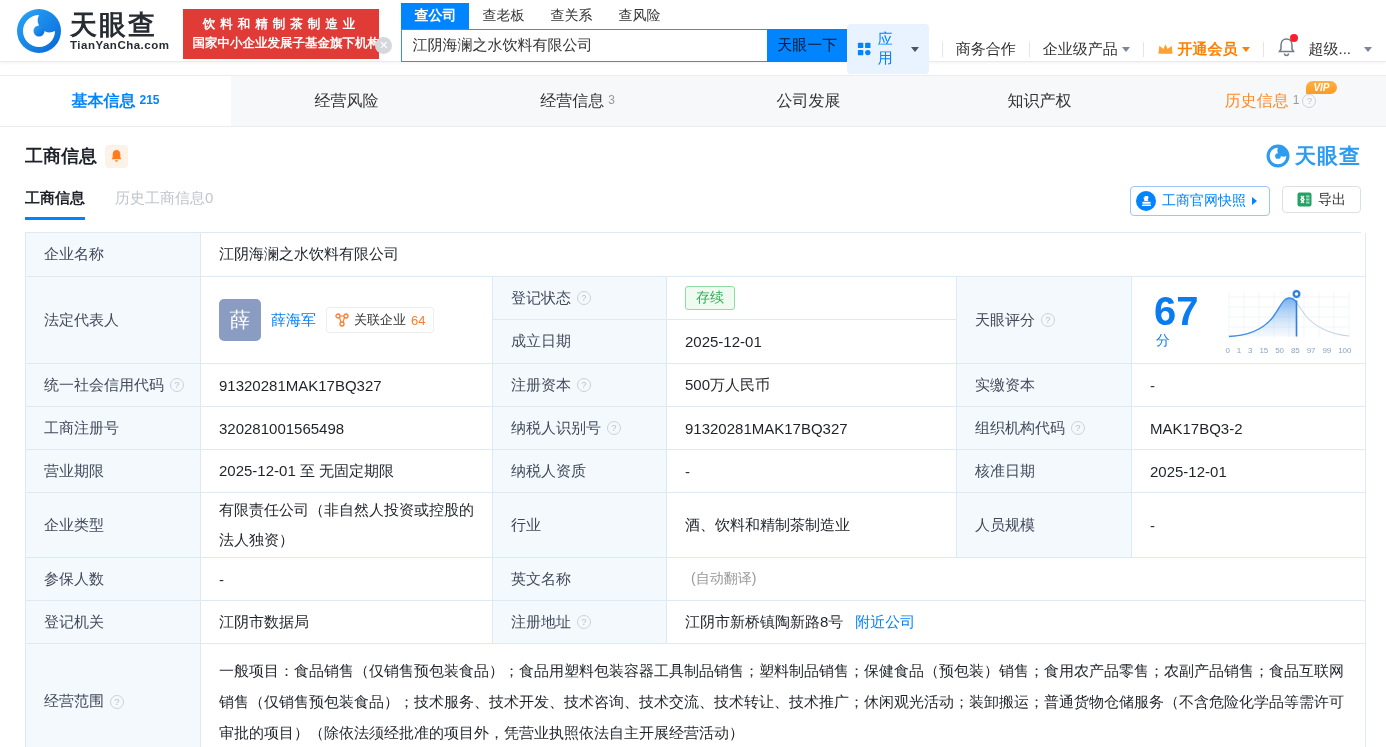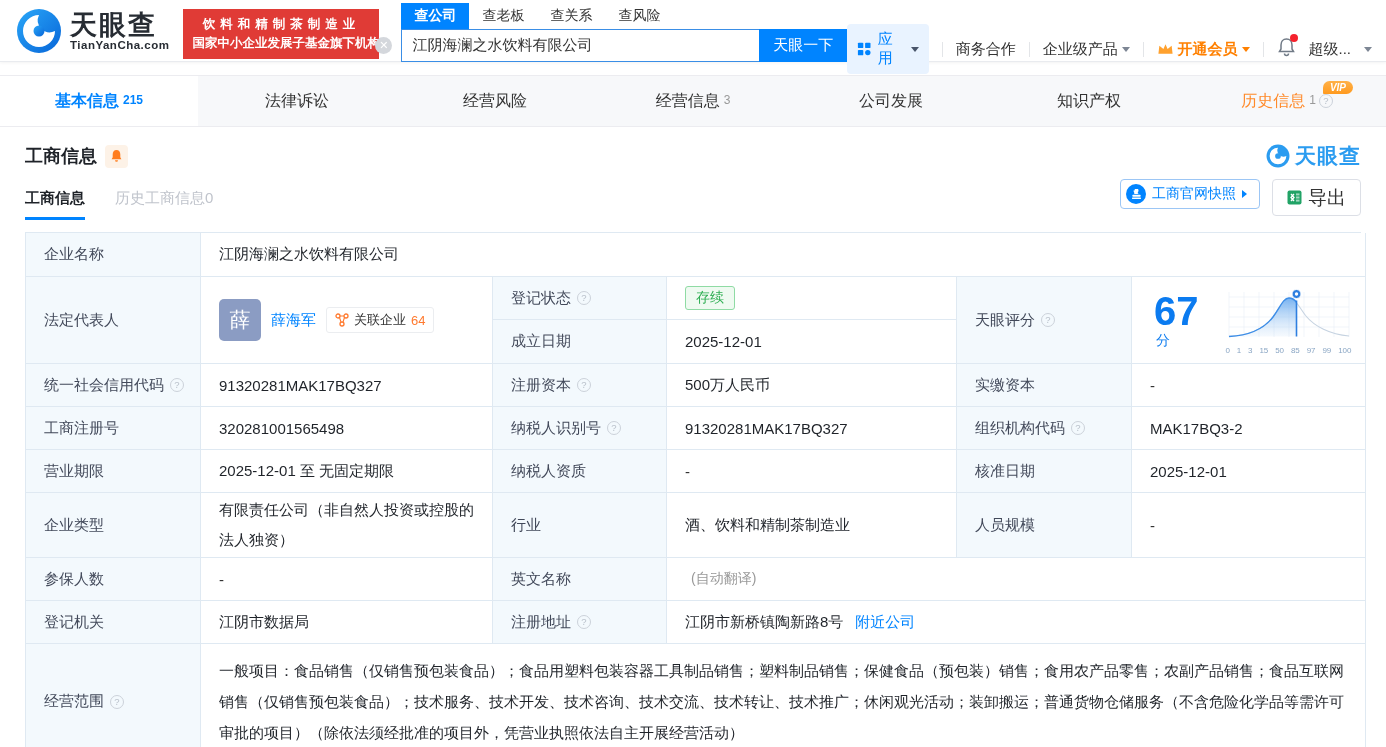--- a/index.html
+++ b/index.html
@@ -19,21 +19,21 @@
   .promo .l2 { font-size:12.5px; font-weight:700; line-height:19px; white-space:nowrap;}
   .searchbox { margin-left:22px; margin-top:3px; width:450px; }
   .stabs { display:flex; align-items:flex-end; height:26px; }
   .stab { font-size:14px; color:#333; padding:4px 13px; cursor:pointer; }
   .stab.active { background:#0084ff; color:#fff; font-weight:700; }
   .srow { display:flex; }
   .sinput { flex:1; height:33px; border:1px solid #3a8ee6; border-right:none; padding:0 30px 0 10px;
     font-size:15px; color:#333; outline:none; font-family:inherit;}
   .sclear { position:absolute; width:17px; height:17px; border-radius:50%; background:#d4d7dc; color:#fff;
     font-size:11px; line-height:17px; text-align:center; margin-left:-26px; margin-top:8px; cursor:pointer;}
-  .sbtn { width:88px; height:33px; background:#0084ff; color:#ffffff; font-size:15px; border:none; cursor:pointer; font-family:inherit;}
+  .sbtn { width:80px; height:33px; background:#0084ff; color:#0f172a; font-size:15px; border:none; cursor:pointer; font-family:inherit;}
   .hmenu { display:flex; align-items:center; margin-left:auto; margin-top:24px; gap:13px; }
   .hm-sep { width:1px; height:15px; background:#e3e5e8; }
   .hm-item { font-size:15px; color:#333; white-space:nowrap; cursor:pointer; display:flex; align-items:center; gap:4px;}
   .apps-pill { background:#e9f3ff; border-radius:4px; padding:6px 10px; display:flex; align-items:center; gap:6px;
     color:#0084ff; font-size:15px; cursor:pointer;}
   .caret { width:0; height:0; border-left:4px solid transparent; border-right:4px solid transparent;
     border-top:5px solid #7d8694; display:inline-block; }
   .caret.blue{ border-top-color:#49556b; } .caret.orange{ border-top-color:#ff8000; }
   .vip-link { color:#ff8000; font-weight:700; }
   .bell-wrap { position:relative; cursor:pointer; }
@@ -65,21 +65,21 @@
   .watermark span { font-size:21px; font-weight:900; color:#2b9cf0; letter-spacing:1px;}
   .subrow { display:flex; align-items:flex-end; padding:0 25px; margin-top:16px; height:34px;}
   .subtab { font-size:15px; color:#1f2329; font-weight:700; padding-bottom:9px; border-bottom:3px solid #0084ff; cursor:pointer;}
   .subtab.dis { color:#c0c4cc; font-weight:400; border-bottom:3px solid transparent; margin-left:30px; cursor:pointer;}
   .subbtns { margin-left:auto; display:flex; gap:12px; padding-bottom:4px;}
   .btn-snap { display:flex; align-items:center; gap:6px; border:1px solid #9cc6f5; border-radius:4px;
     background:#fff; color:#0084ff; font-size:14px; padding:0 12px 0 5px; height:30px; cursor:pointer; font-family:inherit;}
   .snap-circle { width:20px; height:20px; border-radius:50%; background:#0084ff; display:flex; align-items:center; justify-content:center;}
   .snap-arrow { width:0;height:0;border-top:4px solid transparent;border-bottom:4px solid transparent;border-left:5px solid #0084ff;}
   .btn-export { display:flex; align-items:center; gap:6px; border:1px solid #dcdfe6; border-radius:4px;
-    background:#fff; color:#333; font-size:19px; padding:0 14px; height:37px; cursor:pointer; font-family:inherit;}
+    background:#fff; color:#333; font-size:14px; padding:0 14px; height:27px; cursor:pointer; font-family:inherit;}
 
   
   .tbl { margin:12px 25px 0 25px; display:grid;
     grid-template-columns:175px 292px 174px 290px 175px 1fr;
     grid-template-rows:44px 43px 44px 43px 43px 43px 65px 43px 43px auto;
     border-top:1px solid #dfe9f2; border-left:1px solid #dfe9f2; font-size:15px;}
   .cell { border-right:1px solid #dfe9f2; border-bottom:1px solid #dfe9f2; display:flex; align-items:center;
     padding:0 12px 0 18px; color:#1f2329; }
   .cell.edge { }
   .lblc { background:#f3f9fd; color:#42495a; gap:6px; }
@@ -182,23 +182,20 @@
     <span class="caret"></span>
   </div>
 </div>
 
 <div class="navbar">
   <div class="ntab active">
     <span>基本信息</span>
     <span class="cnt">215</span>
   </div>
   <div class="ntab">
-    <span>法律诉讼</span>
-  </div>
-  <div class="ntab">
     <span>经营风险</span>
   </div>
   <div class="ntab">
     <span>经营信息</span>
     <span class="cnt">3</span>
   </div>
   <div class="ntab">
     <span>公司发展</span>
   </div>
   <div class="ntab">

